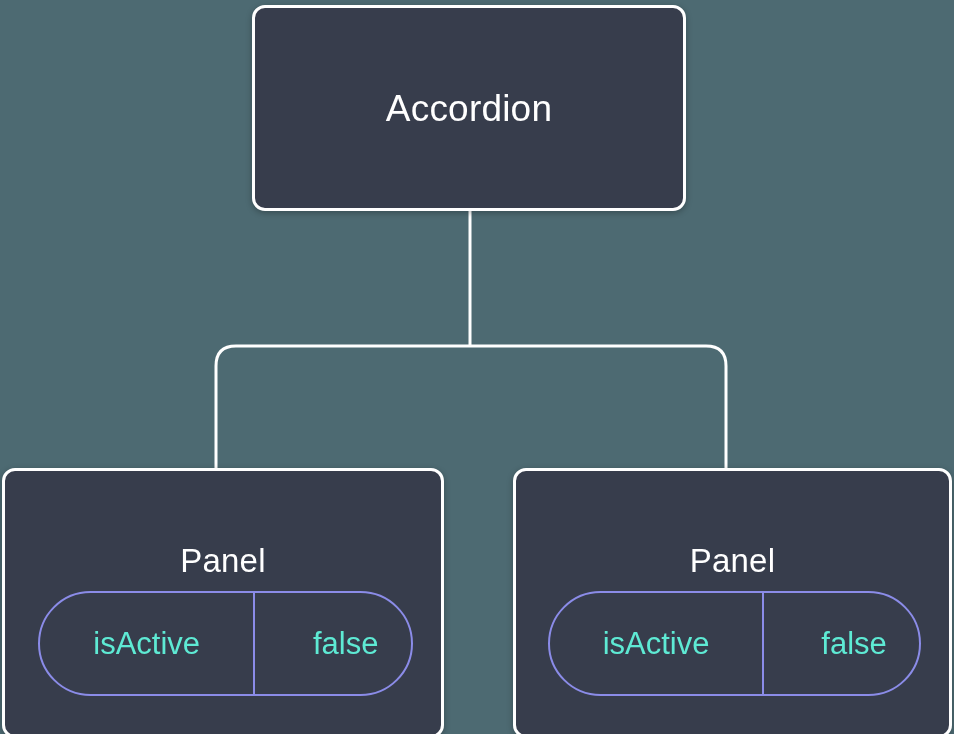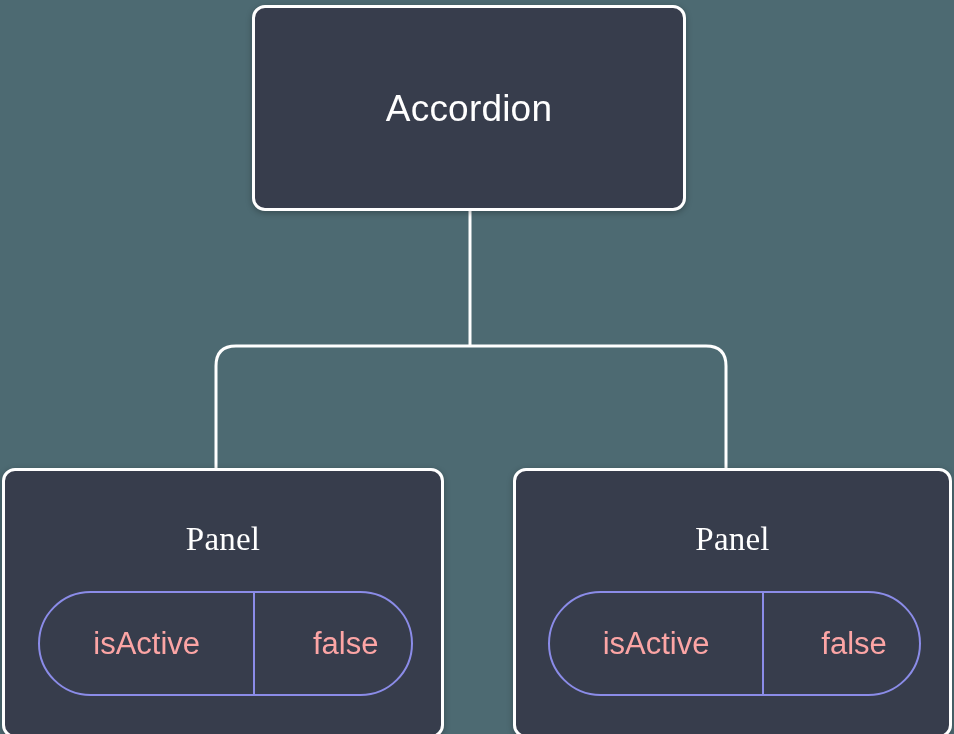--- a/index.html
+++ b/index.html
@@ -65,22 +65,21 @@
     line-height: 1;
     white-space: nowrap;
   }
   .node-root .node-title {
     font-size: 37px;
     text-align: center;
   }
   .node-panel-left .node-title,
   .node-panel-right .node-title {
     font-size: 33px;
-    margin-top: 52px;
-    font-family: Liberation Serif, serif;
+    margin-top: 73px;
   }
   .prop-pill {
     position: absolute;
     box-sizing: border-box;
     display: flex;
     align-items: stretch;
     border: 2px solid #8b8ce8;
     border-radius: 999px;
     background: transparent;
     overflow: hidden;
@@ -94,21 +93,21 @@
   .pill-right {
     left: 32px;
     top: 120px;
     width: 373px;
     height: 105px;
   }
   .prop-key, .prop-val {
     display: flex;
     align-items: center;
     justify-content: center;
-    color: #fca5a5;
+    color: #5eead4;
     font-size: 31px;
     line-height: 1;
     white-space: nowrap;
   }
   .prop-key {
     flex: 0 0 57.5%;
     border-right: 2px solid #8b8ce8;
   }
   .prop-val {
     flex: 1 1 auto;

